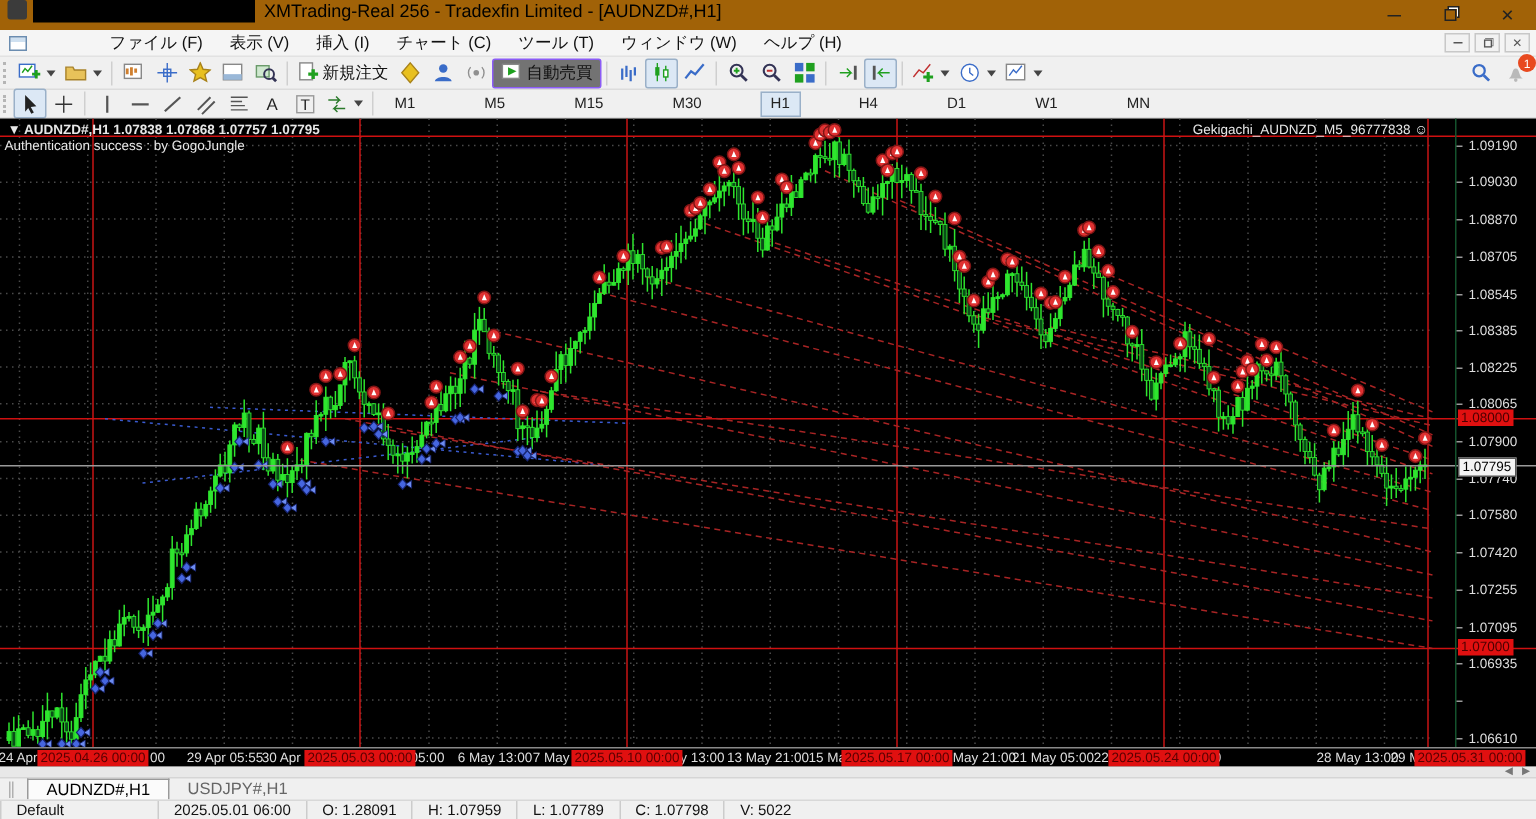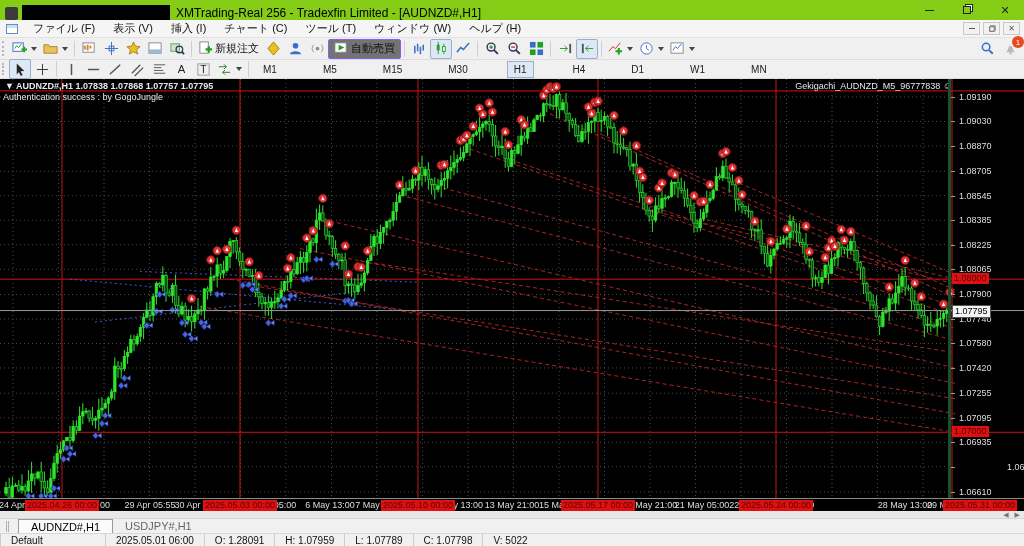--- a/index.html
+++ b/index.html
@@ -1,34 +1,34 @@
 <!DOCTYPE html>
 <html><head>
 <meta charset="utf-8">
 <style>
   * { margin:0; padding:0; box-sizing:border-box; }
   html,body { width:1024px; height:546px; overflow:hidden;
     font-family:"Liberation Sans","DejaVu Sans",sans-serif; background:#f0f0f0; }
   #app { position:relative; width:1024px; height:546px; background:#f0f0f0; }
 
   
-  #titlebar { position:absolute; left:0; top:0; width:1024px; height:20px; background:#84cc16;
-    display:flex; align-items:flex-end; font-size:12px; color:#000; }
+  #titlebar { position:absolute; left:0; top:0; width:1024px; height:20px; background:#a16207;
+    display:flex; align-items:flex-start; font-size:12px; color:#000; }
   #app-icon { width:13px; height:13px; margin:0 4px 0 5px; background:#3b3b3b; border-radius:2px; }
   #redaction { width:148px; height:15px; background:#000; margin-right:6px; }
   #title-text { white-space:nowrap; }
   #win-controls { margin-left:auto; display:flex; align-items:center; height:20px; }
   .wbtn { width:38px; height:20px; display:flex; align-items:center; justify-content:center;
     font-size:11px; color:#222; }
   .min-glyph { width:9px; height:1px; background:#222; display:inline-block; }
   .restore-glyph { width:8px; height:8px; border:1px solid #222; display:inline-block;
     box-shadow:2px -2px 0 -1px #fff, 2px -2px 0 0 #222; }
 
   #menubar { position:absolute; left:0; top:20px; width:1024px; height:18px; background:#f5f5f5;
-    display:flex; align-items:center; font-size:11px; color:#111; border-bottom:1px solid #e2e2e2; }
+    display:flex; align-items:center; font-size:11px; color:#111; border-bottom:1px solid #e2e2e2;gap:40px; }
   #child-icon { width:12px; height:10px; margin:0 6px 0 6px; border:1px solid #6a8cb0;
     background:linear-gradient(#cfe0f0 3px,#ffffff 3px); }
   .menu-item { padding:2px 9px; cursor:default; }
   #child-controls { margin-left:auto; display:flex; gap:3px; margin-right:4px; }
   .cbtn { width:17px; height:13px; border:1px solid #c8c8c8; background:#f2f2f2; color:#555;
     font-size:8px; display:flex; align-items:center; justify-content:center; }
   .cbtn .min-glyph { width:6px; background:#555; }
   .cbtn .restore-glyph { width:6px; height:6px; border-color:#555; box-shadow:1px -1px 0 -0.5px #f2f2f2,1px -1px 0 0 #555; transform:scale(.9); }
 
   
@@ -53,21 +53,21 @@
     border:1px solid transparent; }
   .tf-btn.active { border:1px solid #9ab0c8; background:#dce8f5; }
 
   
   #chart-wrap { position:absolute; left:0; top:79px; width:1024px; height:432px; background:#000; }
   #chart-svg { position:absolute; left:0; top:0; }
   .ch-text { position:absolute; color:#e8e8e8; font-size:9px; white-space:nowrap; }
   #symbol-line { left:5px; top:2px; font-weight:bold; }
   #auth-line { left:3px; top:13px; }
   #ea-label { right:72px; top:2px; }
-  #price-axis { position:absolute; right:0; top:0; width:76px; height:419px; border-left:3px solid #14532d; }
+  #price-axis { position:absolute; right:0; top:0; width:54px; height:419px; border-left:1px solid #14532d; }
   .pa-label { position:absolute; left:8px; color:#dedede; font-size:9px; }
   .pa-tick { position:absolute; left:0; width:4px; height:1px; background:#9a9a9a; }
   .pa-badge { position:absolute; left:1px; font-size:9px; padding:0 2px; line-height:11px; }
   .pa-badge.red { background:#e01010; color:#4d0000; }
   .pa-badge.cur { background:#f4f4f4; color:#000; border:1px solid #555; }
   #time-axis { position:absolute; left:0; top:419px; width:1024px; height:13px; border-top:1px solid #8a8a8a; background:#000; }
   .ta-label { position:absolute; top:1px; color:#dedede; font-size:9px; white-space:nowrap; transform:translateX(-50%); }
   .ta-box { position:absolute; top:1px; background:#e01010; color:#5a0000; font-size:9px;
     padding:0 2px; white-space:nowrap; transform:translateX(-50%); line-height:11px; }
 

